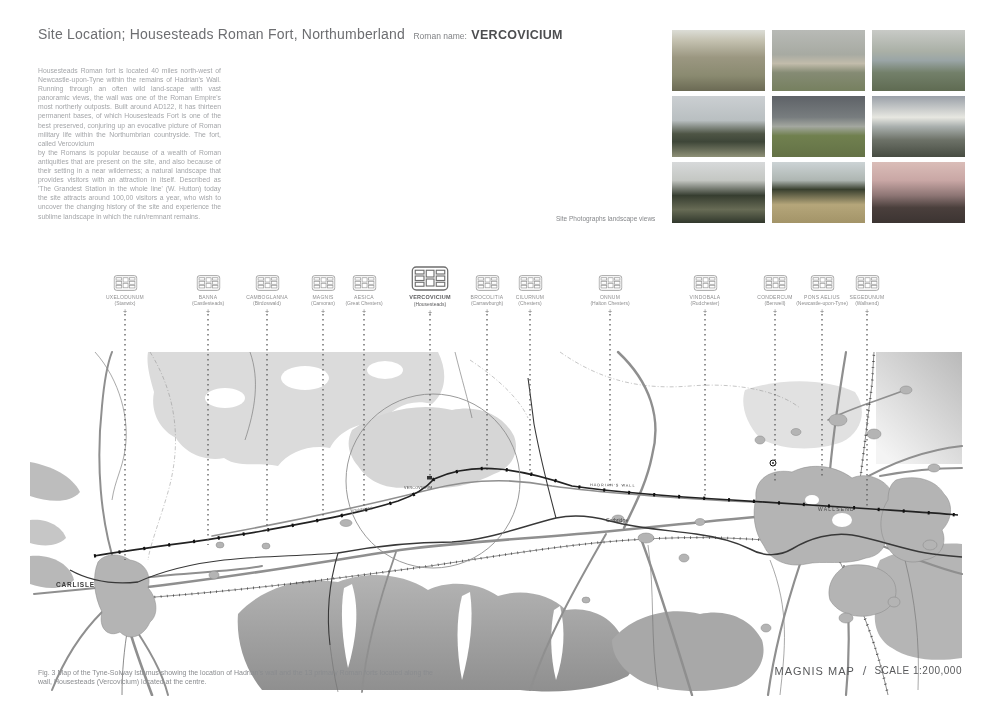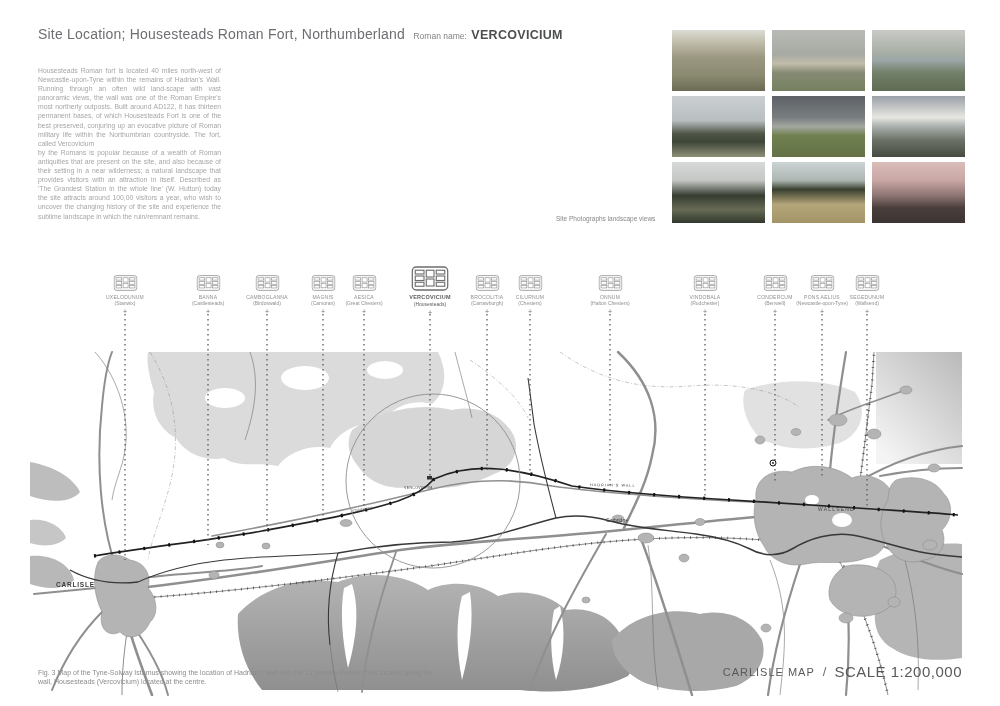--- a/index.html
+++ b/index.html
@@ -35,21 +35,21 @@
 
   
   .lines-overlay{position:absolute;left:0;top:0;width:1000px;height:706px;z-index:2;}
   .map{position:absolute;left:28px;top:336px;width:940px;height:360px;z-index:1;}
 
   
   .fig-caption{position:absolute;left:38px;top:668px;width:400px;font-size:7px;line-height:1.35;color:#8a8c8f;z-index:4;}
   .context-row{position:absolute;right:38px;top:663px;display:flex;align-items:center;color:#58595b;z-index:4;}
   .context-map-label{font-size:11px;letter-spacing:1px;}
   .context-divider{font-size:13px;margin:0 8px;color:#6d6e71;}
-  .context-scale-label{font-size:15px;letter-spacing:.5px;}
+  .context-scale-label{font-size:10px;letter-spacing:.5px;}
 
   .hidden-defs{position:absolute;width:0;height:0;overflow:hidden;}
 </style>
 </head>
 <body>
 
 <svg class="hidden-defs" aria-hidden="true">
   <defs>
     <symbol id="fort-plan" viewBox="0 0 30 20">
       <rect x="0.8" y="0.8" width="28.4" height="18.4" rx="3.2" fill="#fff" stroke="currentColor" stroke-width="1.1"></rect>
@@ -386,18 +386,18 @@
       <text x="606" y="522" font-size="5">Corbridge</text>
       <text x="818" y="511" font-size="5" letter-spacing="1.2" fill="#4a4a4a">WALLSEND</text>
       <text x="404" y="489" font-size="3.6" letter-spacing="0.3" fill="#444444">VERCOVICIUM</text>
       <text x="590" y="486" font-size="3.8" letter-spacing="1" transform="rotate(1 590 486)">HADRIAN'S WALL</text>
       <text x="352" y="512" font-size="3.5" fill="#666666" transform="rotate(-8 352 512)">STANEGATE</text>
     </g>
   </svg>
 
   <div class="fig-caption">Fig. 3  Map of the Tyne-Solway Isthmus showing the location of Hadrian's wall and the 13 primary Roman forts located along the wall, Housesteads (Vercovicium) located at the centre.</div>
   <div class="context-row">
-    <span class="context-map-label">CARLISLE MAP</span>
+    <span class="context-map-label">MAGNIS MAP</span>
     <span class="context-divider">/</span>
     <span class="context-scale-label">SCALE 1:200,000</span>
   </div>
 
 </div>
 
 </body></html>

